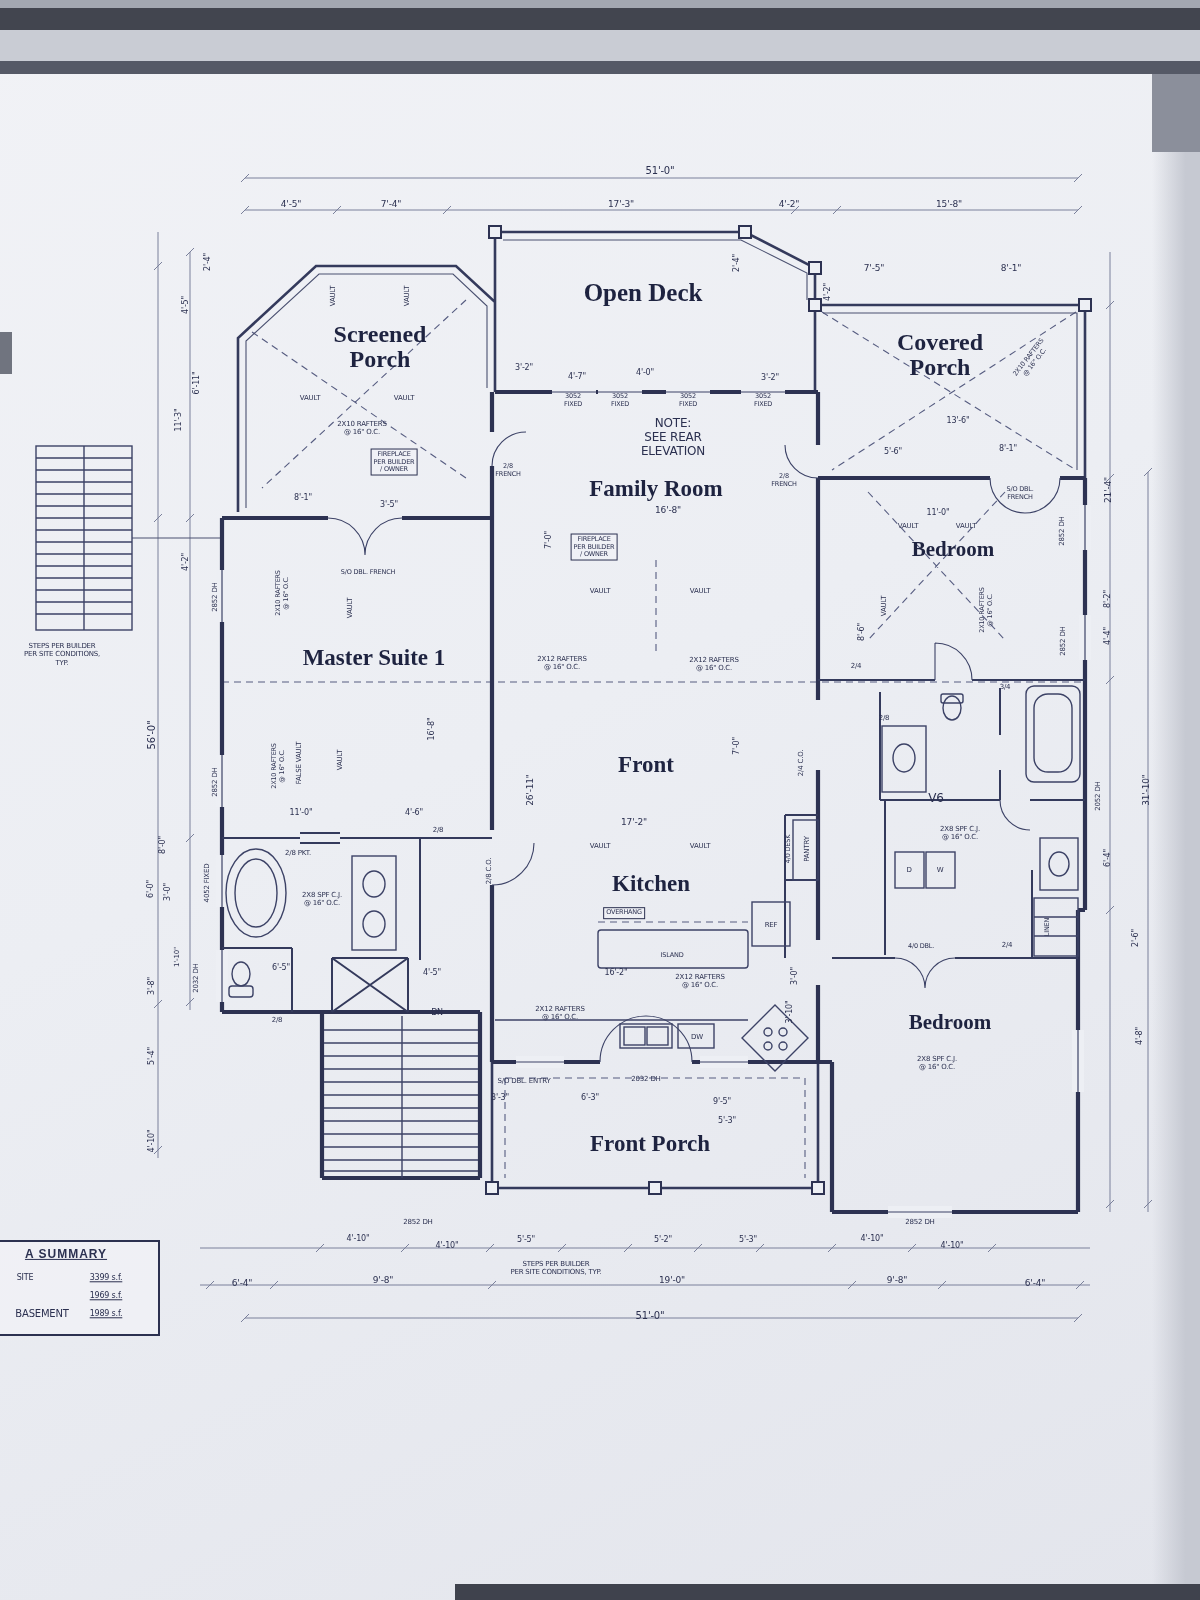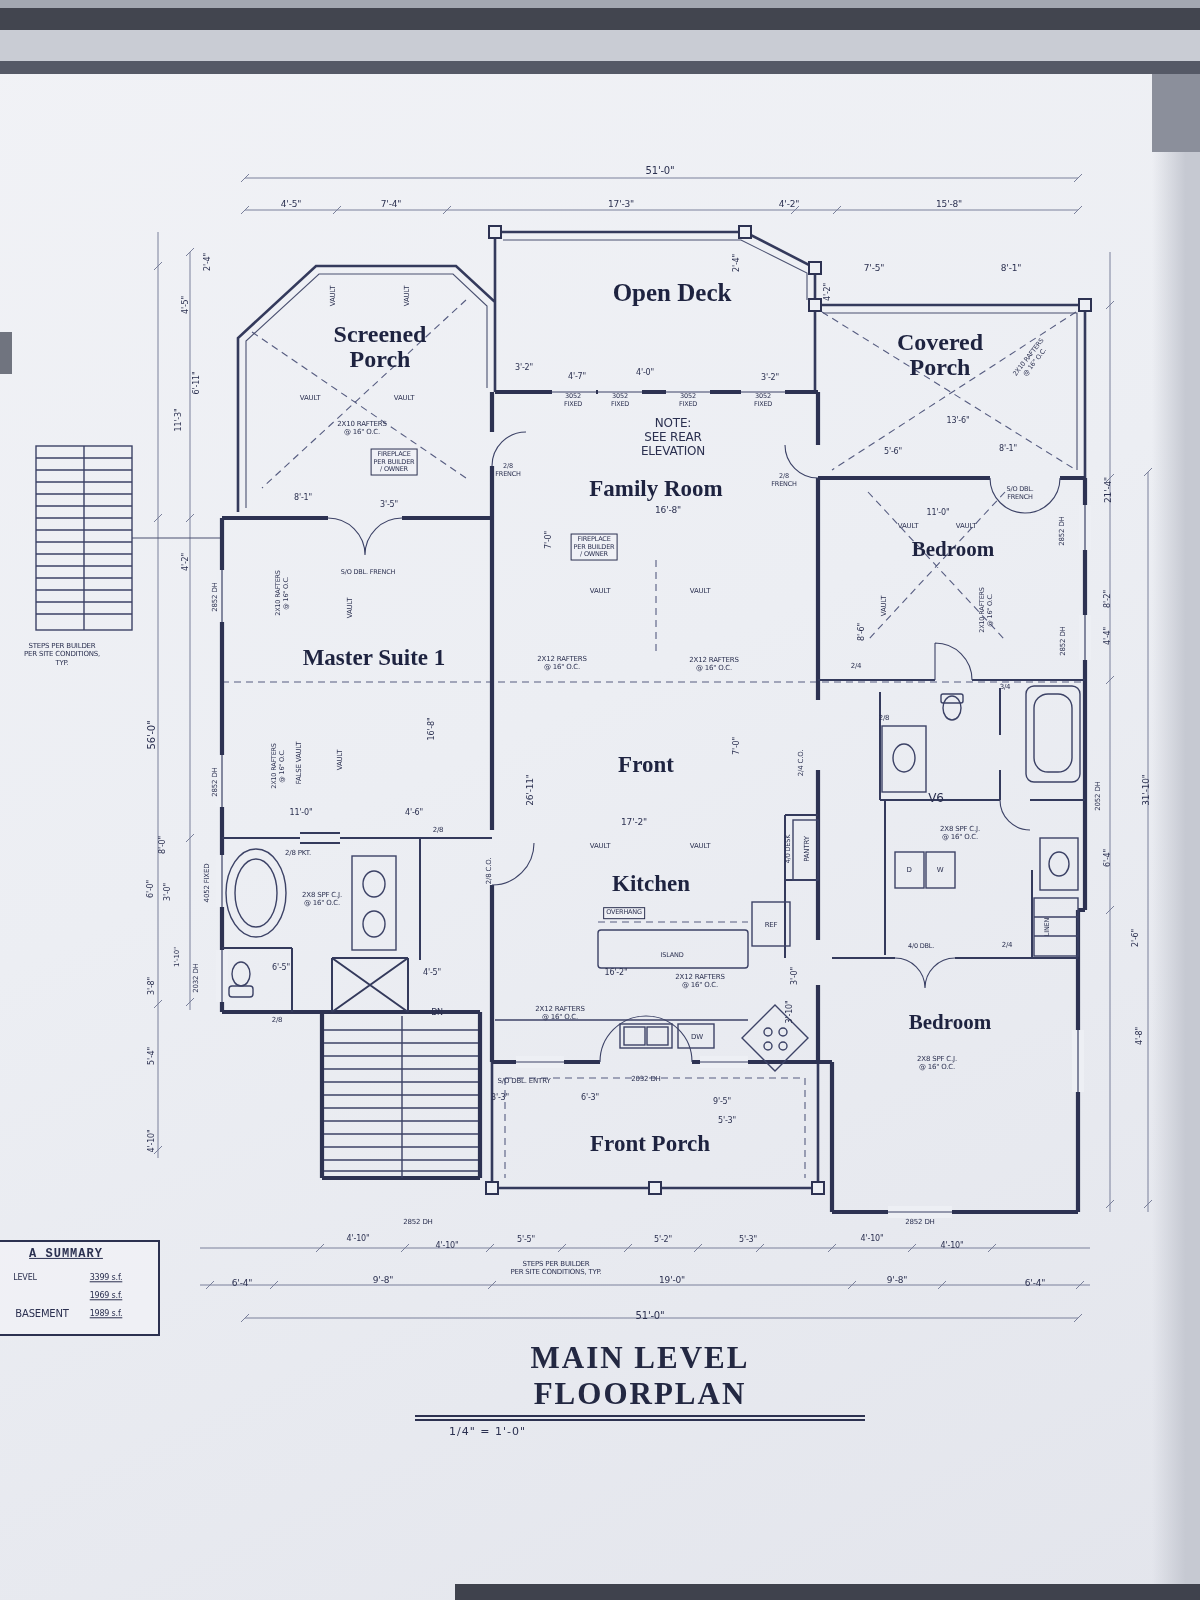--- a/index.html
+++ b/index.html
@@ -27,21 +27,21 @@
   .fix{stroke:#3c4266;stroke-width:1.4;fill:none;}
   .door{stroke:#3c4266;stroke-width:1.1;fill:none;}
   .win rect{fill:#edeff4;stroke:none;}
   .win line{stroke:#3c4266;stroke-width:1.2;}
   .post rect{fill:#edeff4;stroke:#2d3252;stroke-width:2;}
 
   .layer{position:absolute;inset:0;}
   .ann{position:absolute;color:#2b3050;font-family:"DejaVu Sans",sans-serif;
     white-space:pre-line;text-align:center;line-height:1.18;letter-spacing:-0.2px;}
   .ann.u{text-decoration:underline;}
-  .ann.sf{font-family:Liberation Mono, monospace;font-weight:bold;letter-spacing:1px;text-align:center;}
+  .ann.sf{font-family:Liberation Sans, sans-serif;font-weight:bold;letter-spacing:1px;text-align:center;}
   .ann.bx{border:1px solid #2b3050;padding:1px 2px;background:rgba(240,241,246,0.85);}
   .room-label{position:absolute;color:#1e2340;font-family:"Liberation Serif",serif;
     font-weight:700;white-space:pre-line;text-align:center;line-height:1.05;}
 
   .area-box{position:absolute;left:-36px;top:1240px;width:192px;height:92px;
     border:2px solid #2c3150;background:rgba(243,244,248,0.6);}
 
   .title-wrap{position:absolute;left:415px;top:1340px;width:450px;text-align:center;}
   .title-text{display:inline-block;font-family:"Liberation Serif",serif;font-weight:700;
     font-size:31px;letter-spacing:2px;color:#232842;border-bottom:6px double #2c3150;
@@ -383,39 +383,35 @@
       <div class="ann" style="left: 242px; top: 1283px; font-size: 9px; transform: translate(-50%, -50%);">6'-4"</div>
       <div class="ann" style="left: 383px; top: 1280px; font-size: 9px; transform: translate(-50%, -50%);">9'-8"</div>
       <div class="ann" style="left: 672px; top: 1280px; font-size: 9px; transform: translate(-50%, -50%);">19'-0"</div>
       <div class="ann" style="left: 897px; top: 1280px; font-size: 9px; transform: translate(-50%, -50%);">9'-8"</div>
       <div class="ann" style="left: 1035px; top: 1283px; font-size: 9px; transform: translate(-50%, -50%);">6'-4"</div>
       <div class="ann" style="left: 650px; top: 1316px; font-size: 10px; transform: translate(-50%, -50%);">51'-0"</div>
       <div class="ann" style="left: 62px; top: 654px; font-size: 7px; transform: translate(-50%, -50%);">STEPS PER BUILDER
 PER SITE CONDITIONS,
 TYP.</div>
       <div class="ann u sf" style="left: 66px; top: 1254px; font-size: 12px; transform: translate(-50%, -50%);">A SUMMARY</div>
-      <div class="ann" style="left: 25px; top: 1278px; font-size: 8px; transform: translate(-50%, -50%);">LEVEL</div>
+      <div class="ann" style="left: 25px; top: 1278px; font-size: 8px; transform: translate(-50%, -50%);">SITE</div>
       <div class="ann u" style="left: 106px; top: 1278px; font-size: 8px; transform: translate(-50%, -50%);">3399 s.f.</div>
       <div class="ann u" style="left: 106px; top: 1296px; font-size: 8px; transform: translate(-50%, -50%);">1969 s.f.</div>
       <div class="ann" style="left: 42px; top: 1314px; font-size: 10px; transform: translate(-50%, -50%);">BASEMENT</div>
       <div class="ann u" style="left: 106px; top: 1314px; font-size: 8px; transform: translate(-50%, -50%);">1989 s.f.</div>
     </div>
   <div class="layer">
-      <div class="room-label" style="left: 643px; top: 293px; font-size: 25px; transform: translate(-50%, -50%); margin-left: 29px;">Open Deck</div>
+      <div class="room-label" style="left: 643px; top: 293px; font-size: 25px; transform: translate(-50%, -50%);">Open Deck</div>
       <div class="room-label" style="left: 380px; top: 347px; font-size: 24px; transform: translate(-50%, -50%);">Screened
 Porch</div>
       <div class="room-label" style="left: 940px; top: 355px; font-size: 24px; transform: translate(-50%, -50%);">Covered
 Porch</div>
       <div class="room-label" style="left: 656px; top: 489px; font-size: 23px; transform: translate(-50%, -50%); text-align: center;">Family Room</div>
       <div class="room-label" style="left: 953px; top: 549px; font-size: 21px; transform: translate(-50%, -50%);">Bedroom</div>
       <div class="room-label" style="left: 374px; top: 658px; font-size: 23px; transform: translate(-50%, -50%);">Master Suite 1</div>
       <div class="room-label" style="left: 646px; top: 765px; font-size: 23px; transform: translate(-50%, -50%);">Front</div>
       <div class="room-label" style="left: 651px; top: 884px; font-size: 23px; transform: translate(-50%, -50%);">Kitchen</div>
       <div class="room-label" style="left: 950px; top: 1022px; font-size: 21px; transform: translate(-50%, -50%);">Bedroom</div>
       <div class="room-label" style="left: 650px; top: 1144px; font-size: 23px; transform: translate(-50%, -50%);">Front Porch</div>
     </div>
 
-  <div class="title-wrap">
-    <div class="title-text">MAIN LEVEL FLOORPLAN</div>
-    <div class="title-scale">1/4" = 1'-0"</div>
-  </div>
 
 </div>
 
 </body></html>

